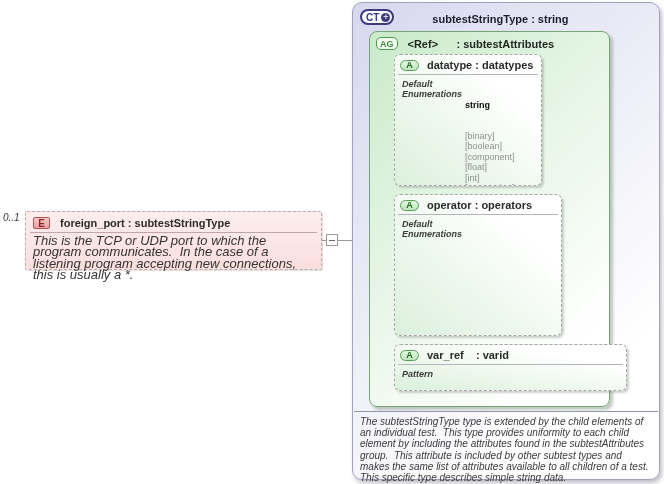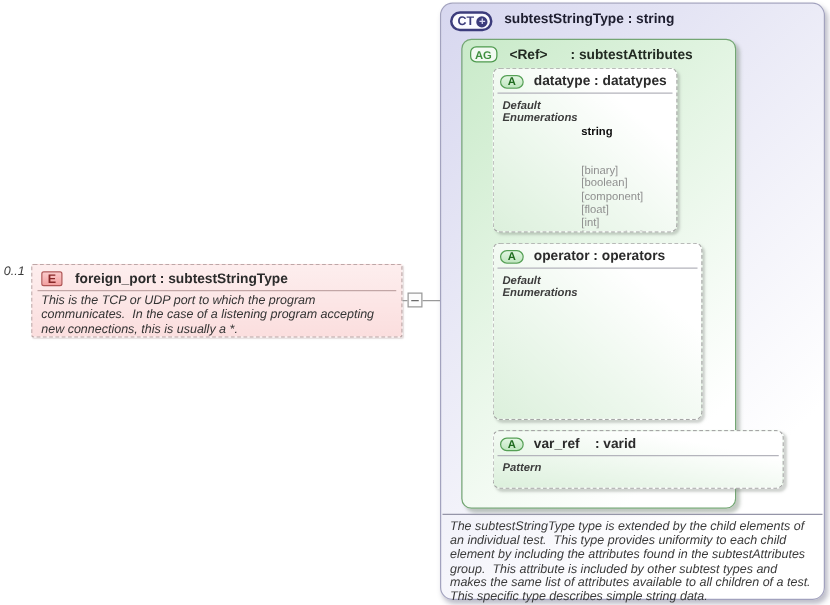--- a/index.html
+++ b/index.html
@@ -6,35 +6,35 @@
   body { background:#ffffff; font-family:"Liberation Sans", sans-serif; }
   .canvas { position:relative; width:664px; height:484px; background:#ffffff; overflow:hidden; }
 
   
   .ct-box {
     position:absolute; left:352px; top:2px; width:308px; height:478px;
     border:1px solid #a2a2bе; border:1px solid #a2a2be; border-radius:10px;
     background:linear-gradient(135deg, #d7d7ef 0%, #e9e9f6 35%, #ffffff 80%);
     box-shadow:2px 3px 4px rgba(110,110,135,0.45);
   }
-  .ct-header { position:absolute; left:7px; top:6px; display:flex; align-items:flex-start; gap:9px; }
+  .ct-header { position:absolute; left:7px; top:6px; display:flex; align-items:flex-end; gap:9px; }
   .badge-ct {
     display:inline-flex; align-items:center; gap:2px;
     border:2px solid #3c3c7c; border-radius:8px; background:#fafaff;
     color:#3c3c7c; font-weight:bold; font-size:10px; height:16px; padding:0 2px 0 4px;
   }
   .badge-ct .plus-circle {
     width:9px; height:9px; border-radius:50%; background:#3c3c7c; color:#d8d8f0;
     font-size:9px; line-height:8px; text-align:center; font-weight:bold;
   }
-  .ct-title { font-size:11px; font-weight:bold; color:#1d1d2e; white-space:pre; }
+  .ct-title { font-size:11px; font-weight:bold; color:#1d1d2e; white-space:pre;margin-left:29px; }
 
   
   .ag-box {
-    position:absolute; left:16px; top:28px; width:220px; height:376px;
+    position:absolute; left:16px; top:28px; width:241px; height:376px;
     border:1px solid #74a674; border-radius:8px;
     background:linear-gradient(135deg, #c9eac9 0%, #e4f5e4 40%, #ffffff 85%);
     box-shadow:3px 3px 3px rgba(120,135,120,0.45);
   }
   .ag-header { position:absolute; left:6px; top:5px; display:flex; align-items:center; gap:10px; }
   .badge-ag {
     display:inline-flex; align-items:center; justify-content:center;
     border:1px solid #4e9a4e; border-radius:5px; background:#f2faf2;
     color:#3f8f3f; font-weight:bold; font-size:9px; height:13px; padding:0 3px;
   }
@@ -82,21 +82,21 @@
   }
   .el-header { display:flex; align-items:center; gap:10px; padding:5px 6px 3px 7px; }
   .badge-e {
     display:inline-flex; align-items:center; justify-content:center;
     width:17px; height:12px; border:1px solid #b05555; border-radius:2px;
     background:linear-gradient(#fbcaca,#f29f9f); color:#872727; font-weight:bold; font-size:10px;
   }
   .el-title { font-size:11px; font-weight:bold; color:#2b2b2b; white-space:pre; }
   .el-divider { border-top:1px solid #c2a6a6; margin:0 4px; }
   .el-annotation {
-    padding:2px 6px 0 7px; font-size:10px; font-style:italic; color:#333333;
+    padding:2px 6px 0 7px; font-size:13px; font-style:italic; color:#333333;
     line-height:11.4px; white-space:pre-wrap;
   }
   .cardinality {
     position:absolute; left:3px; top:212px; font-size:10px; font-style:italic; color:#3a3a3a;
   }
 
   
   .connector-line { position:absolute; left:322px; top:240px; width:30px; height:1px; background:#9a9a9a; }
   .connector-handle {
     position:absolute; left:326px; top:234px; width:12px; height:12px;

